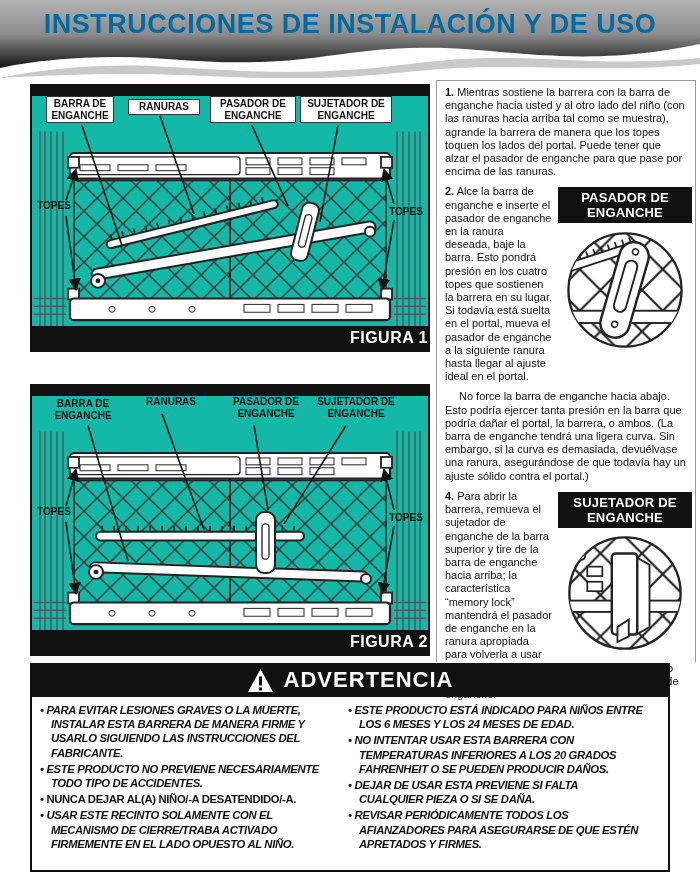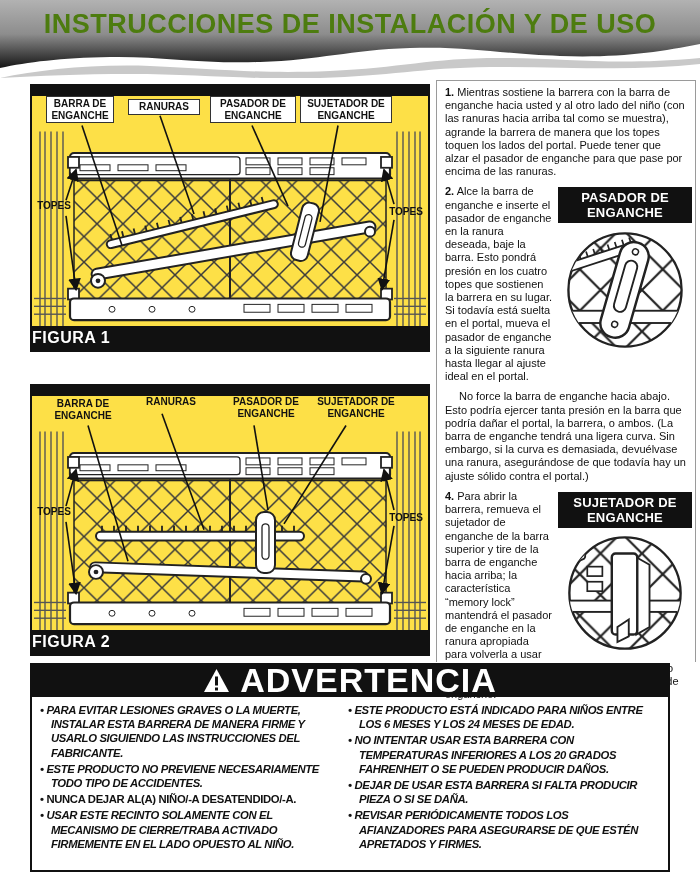--- a/index.html
+++ b/index.html
@@ -2,44 +2,44 @@
 <html><head>
 <meta charset="utf-8">
 <style>
   html,body{margin:0;padding:0;background:#e8e8e8;}
   .page{position:relative;width:700px;height:890px;background:#fff;overflow:hidden;
         font-family:"Liberation Sans",sans-serif;color:#111;margin:0 auto;}
   
   .banner{position:absolute;top:0;left:0;width:700px;height:78px;}
   .banner svg{display:block;}
   .banner-title{position:absolute;top:9px;left:0;width:700px;text-align:center;
-        color:#4d7c0f;font-weight:bold;font-size:27px;letter-spacing:0.5px;}
+        color:#0369a1;font-weight:bold;font-size:27px;letter-spacing:0.5px;}
   
-  .figbox{position:absolute;left:30px;width:400px;border:2px solid #111;background:#fde047;box-sizing:border-box;}
+  .figbox{position:absolute;left:30px;width:400px;border:2px solid #111;background:#14b8a6;box-sizing:border-box;}
   .figbox-top{position:absolute;top:0;left:0;right:0;height:10px;background:#111;}
   .figcaption{position:absolute;left:0;right:0;bottom:0;height:24px;background:#111;color:#fff;
-        font-weight:bold;font-size:16px;line-height:24px;text-align:left;letter-spacing:0.5px;}
+        font-weight:bold;font-size:16px;line-height:24px;text-align:right;letter-spacing:0.5px;}
   .figcanvas{position:absolute;top:10px;left:0;right:0;bottom:24px;}
   .figcanvas svg{display:block;width:100%;height:100%;}
   .figlabel{position:absolute;font-weight:bold;font-size:10px;line-height:11.5px;text-align:center;color:#111;}
   .boxed{border:1px solid #333;background:#fff;padding:1px 2px;}
   
   .rcol{position:absolute;left:436px;top:80px;width:260px;height:582px;border:1px solid #9a9a9a;
         border-bottom:none;box-sizing:border-box;padding:5px 9px 12px 8px;font-size:11px;line-height:13.2px;}
   .rcol p{margin:0 0 7px 0;}
   .rcol b{font-weight:bold;}
   .note{text-indent:14px;}
   .float-detail{float:right;width:134px;margin:2px -6px 4px 6px;text-align:center;}
   .callout{background:#111;color:#fff;font-weight:bold;font-size:13px;line-height:15px;
         padding:3px 2px;margin-bottom:4px;letter-spacing:0.2px;}
   .inset svg{display:block;margin:0 auto;}
   
   .warning{position:absolute;left:30px;top:663px;width:640px;height:222px;box-sizing:border-box;}
   .warnbar{height:34px;background:#111;color:#fff;display:flex;align-items:center;justify-content:center;
-        gap:10px;font-weight:bold;font-size:34px;letter-spacing:1px;}
+        gap:10px;font-weight:bold;font-size:22px;letter-spacing:1px;}
   .warnbody{border:2px solid #111;border-top:none;height:175px;box-sizing:border-box;
         padding:6px 24px 4px 8px;display:flex;gap:12px;}
   .wcol{flex:1;}
   .wcol ul{list-style:none;margin:0;padding:0;}
   .wcol li{font-weight:bold;font-style:italic;font-size:11.3px;line-height:14.2px;letter-spacing:-0.35px;
         padding-left:11px;text-indent:-11px;margin-bottom:2px;}
   .wcol li::before{content:"• ";}
   .wcol li.upright{font-style:normal;}
 </style>
 </head>
@@ -352,20 +352,20 @@
           <li>PARA EVITAR LESIONES GRAVES O LA MUERTE, INSTALAR ESTA BARRERA DE MANERA FIRME Y USARLO SIGUIENDO LAS INSTRUCCIONES DEL FABRICANTE.</li>
           <li>ESTE PRODUCTO NO PREVIENE NECESARIAMENTE TODO TIPO DE ACCIDENTES.</li>
           <li class="upright">NUNCA DEJAR AL(A) NIÑO/-A DESATENDIDO/-A.</li>
           <li>USAR ESTE RECINTO SOLAMENTE CON EL MECANISMO DE CIERRE/TRABA ACTIVADO FIRMEMENTE EN EL LADO OPUESTO AL NIÑO.</li>
         </ul>
       </div>
       <div class="wcol">
         <ul>
           <li>ESTE PRODUCTO ESTÁ INDICADO PARA NIÑOS ENTRE LOS 6 MESES Y LOS 24 MESES DE EDAD.</li>
           <li>NO INTENTAR USAR ESTA BARRERA CON TEMPERATURAS INFERIORES A LOS 20 GRADOS FAHRENHEIT O SE PUEDEN PRODUCIR DAÑOS.</li>
-          <li>DEJAR DE USAR ESTA BARRERA SI FALTA PRODUCIR PIEZA O SI SE DAÑA.</li>
+          <li>DEJAR DE USAR ESTA PREVIENE SI FALTA CUALQUIER PIEZA O SI SE DAÑA.</li>
           <li>REVISAR PERIÓDICAMENTE TODOS LOS AFIANZADORES PARA ASEGURARSE DE QUE ESTÉN APRETADOS Y FIRMES.</li>
         </ul>
       </div>
     </div>
   </div>
 
 </div>
 
 </body></html>

